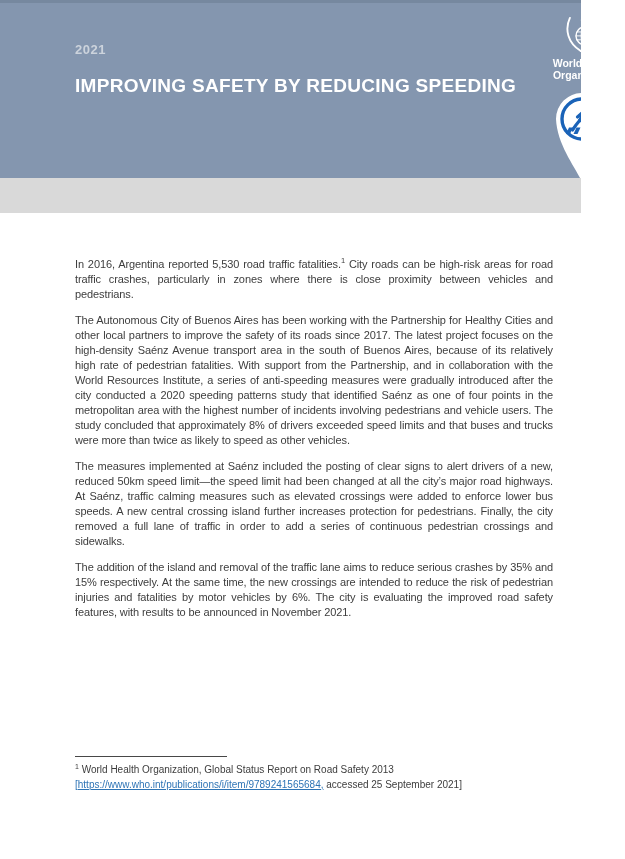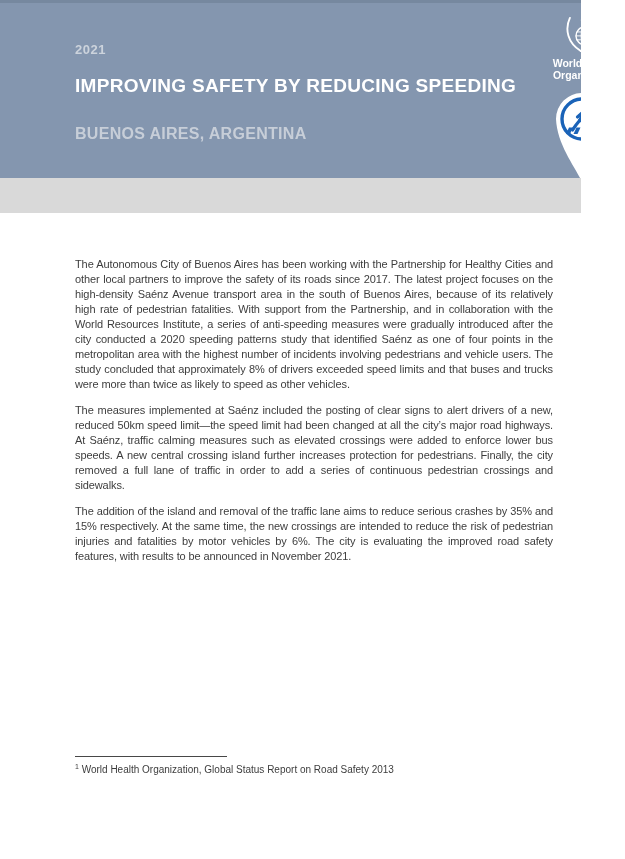--- a/index.html
+++ b/index.html
@@ -59,21 +59,20 @@
   .footnote a{color:var(--link_blue,#2e74b5);text-decoration:underline;}
 </style>
 </head>
 <body>
 
 <div class="page">
 
   <div class="header">
     <div class="year">2021</div>
     <div class="title">IMPROVING SAFETY BY REDUCING SPEEDING</div>
-    <div class="subtitle">BUENOS AIRES, ARGENTINA</div>
 
     <div class="who">
       <svg width="46" height="48" viewBox="0 0 64 64">
         <g stroke="#ffffff" fill="none" stroke-linecap="round">
 
           <path d="M11,11 C3.5,27 8,46 26,57" stroke-width="2.6"></path>
           <path d="M53,11 C60.5,27 56,46 38,57" stroke-width="2.6"></path>
           <path d="M26,57 L32,60.5 L38,57" stroke-width="2.2"></path>
 
           <circle cx="32" cy="36" r="12.5" stroke-width="2"></circle>
@@ -108,23 +107,25 @@
         <path d="M28,32 L34.5,36.5 L36,43.5"></path>
         <path d="M28,32 L24,37 L20.5,42"></path>
       </g>
       <circle cx="33.5" cy="17" r="4" fill="#1a63b8"></circle>
     </svg>
   </div>
 
   <div class="band"></div>
 
   <div class="content">
+    <p><span>In 2016, Argentina reported 5,530 road traffic fatalities.</span><sup>1</sup><span> City roads can be high-risk areas for road traffic crashes, particularly in zones where there is close proximity between vehicles and pedestrians.</span></p>
     <p>The Autonomous City of Buenos Aires has been working with the Partnership for Healthy Cities and other local partners to improve the safety of its roads since 2017. The latest project focuses on the high-density Saénz Avenue transport area in the south of Buenos Aires, because of its relatively high rate of pedestrian fatalities. With support from the Partnership, and in collaboration with the World Resources Institute, a series of anti-speeding measures were gradually introduced after the city conducted a 2020 speeding patterns study that identified Saénz as one of four points in the metropolitan area with the highest number of incidents involving pedestrians and vehicle users. The study concluded that approximately 8% of drivers exceeded speed limits and that buses and trucks were more than twice as likely to speed as other vehicles.</p>
     <p>The measures implemented at Saénz included the posting of clear signs to alert drivers of a new, reduced 50km speed limit—the speed limit had been changed at all the city’s major road highways. At Saénz, traffic calming measures such as elevated crossings were added to enforce lower bus speeds. A new central crossing island further increases protection for pedestrians. Finally, the city removed a full lane of traffic in order to add a series of continuous pedestrian crossings and sidewalks.</p>
     <p>The addition of the island and removal of the traffic lane aims to reduce serious crashes by 35% and 15% respectively. At the same time, the new crossings are intended to reduce the risk of pedestrian injuries and fatalities by motor vehicles by 6%. The city is evaluating the improved road safety features, with results to be announced in November 2021.</p>
   </div>
 
   <div class="footnote">
     <div class="fn-rule"></div>
     <div><sup>1</sup><span> World Health Organization, Global Status Report on Road Safety 2013</span></div>
+    <div><a href="#">[https://www.who.int/publications/i/item/9789241565684,</a><span> accessed 25 September 2021]</span></div>
   </div>
 
 </div>
 
 </body></html>

